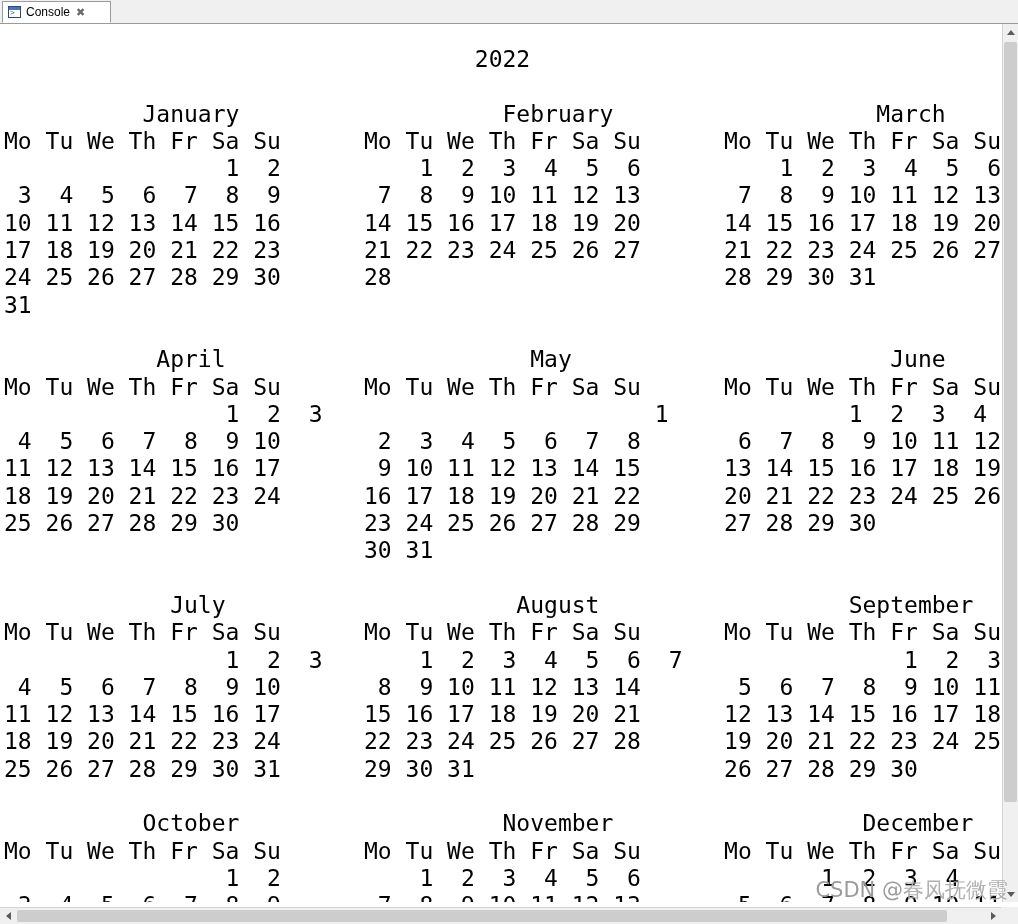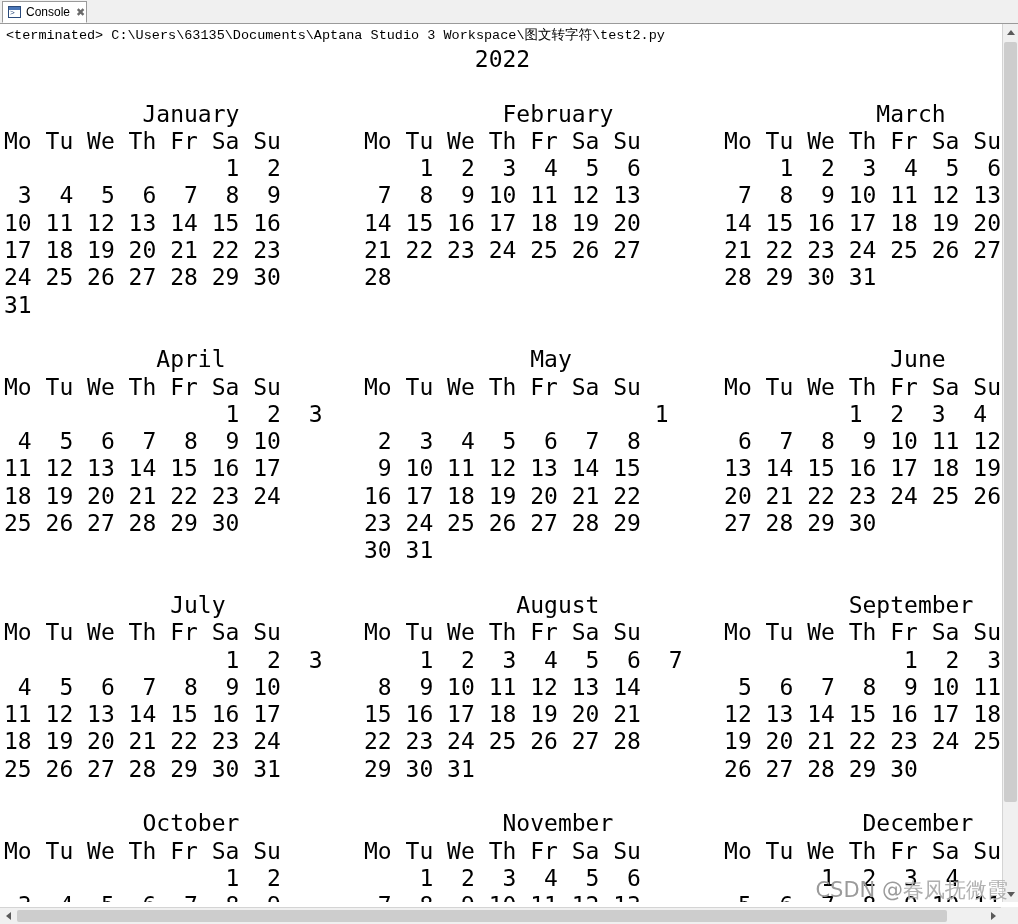--- a/index.html
+++ b/index.html
@@ -29,21 +29,21 @@
     box-sizing: border-box;
   }
   .tab {
     position: absolute;
     top: 1px;
     left: 2px;
     height: 22px;
     display: flex;
     align-items: center;
     gap: 5px;
-    padding: 0 0 0 5px;
+    padding: 0 24px 0 5px;
     background: #ffffff;
     border: 1px solid #9a9a9a;
     border-bottom: 1px solid #ffffff;
     box-sizing: border-box;
     font-size: 12px;
     color: #000;
   }
   .tab .console-icon {
     width: 13px; height: 12px;
     border: 1px solid #2b4a7a;
@@ -216,21 +216,20 @@
 
   <div class="tabbar">
     <div class="tab">
       <span class="console-icon"></span>
       <span class="tab-label">Console</span>
       <span class="close-icon">✖</span>
     </div>
   </div>
 
   <div class="console-wrap">
-    <div class="terminated-line">&lt;terminated&gt; C:\Users\63135\Documents\Aptana Studio 3 Workspace\图文转字符\test2.py</div>
     <div class="console-content">
       <pre class="calendar">                                  2022
 
           January                   February                   March
 Mo Tu We Th Fr Sa Su      Mo Tu We Th Fr Sa Su      Mo Tu We Th Fr Sa Su
                 1  2          1  2  3  4  5  6          1  2  3  4  5  6
  3  4  5  6  7  8  9       7  8  9 10 11 12 13       7  8  9 10 11 12 13
 10 11 12 13 14 15 16      14 15 16 17 18 19 20      14 15 16 17 18 19 20
 17 18 19 20 21 22 23      21 22 23 24 25 26 27      21 22 23 24 25 26 27
 24 25 26 27 28 29 30      28                        28 29 30 31

